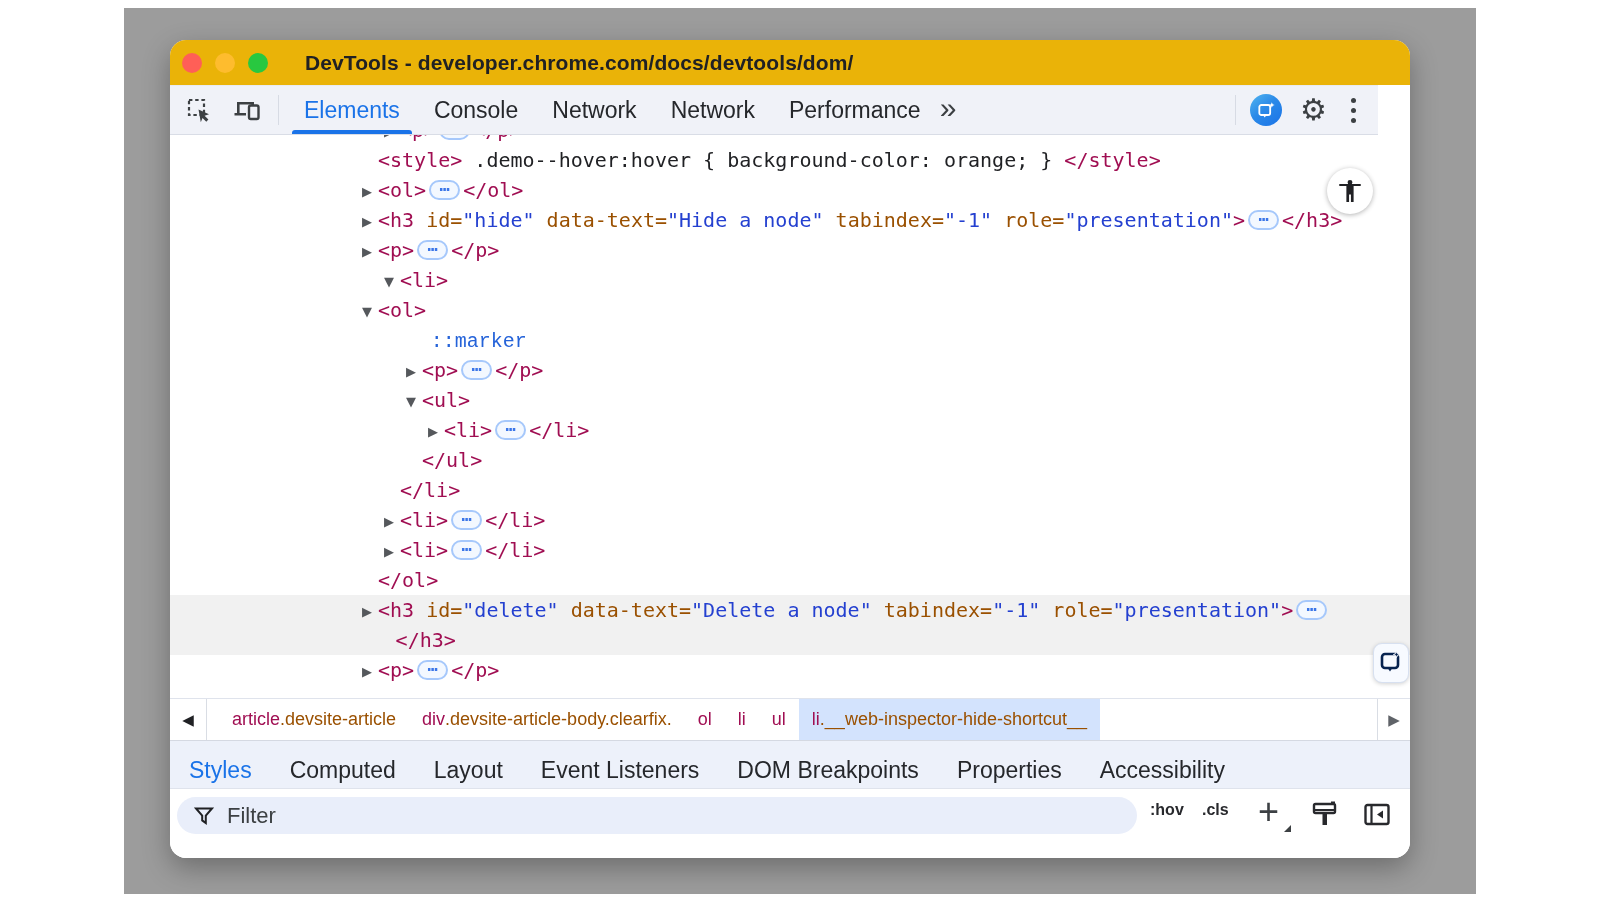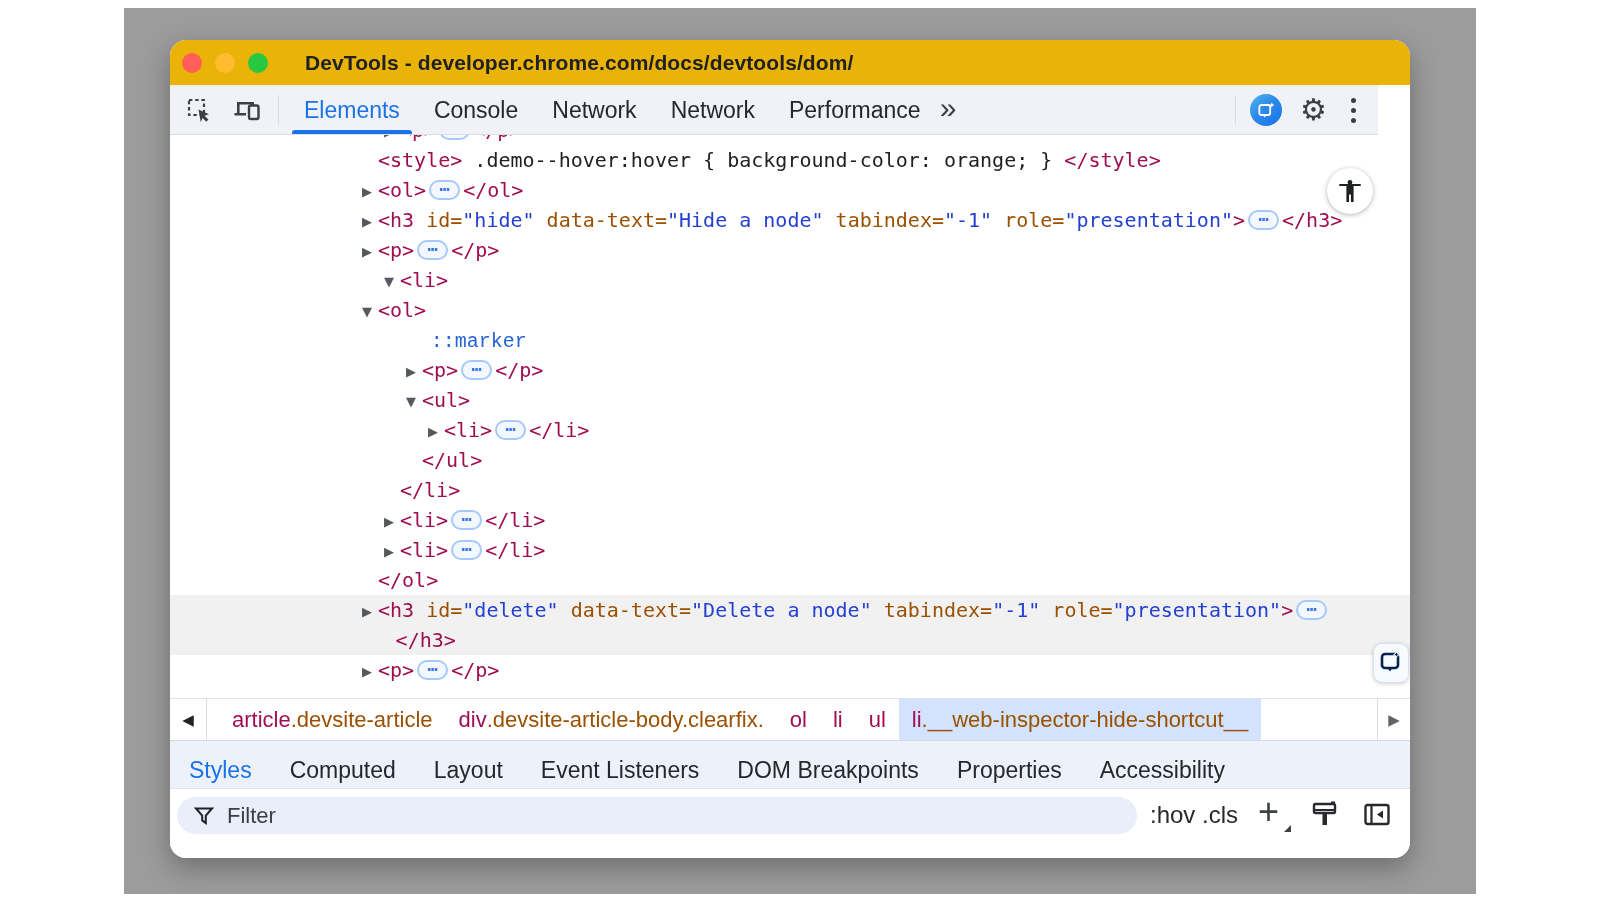--- a/index.html
+++ b/index.html
@@ -61,41 +61,41 @@
               border:1px solid #d7e0f0; box-shadow:0 1px 4px rgba(0,0,0,.18); display:flex; align-items:center; justify-content:center; }
 
   
   #crumbbar { position:absolute; left:0; top:658px; width:1240px; height:42px; background:#ffffff;
               border-top:1px solid #dfe3ec; display:flex; align-items:stretch; overflow:hidden; }
   .crumb-scroll { width:37px; display:flex; align-items:center; justify-content:center; background:#ffffff; flex:0 0 auto; }
   #crumb-left { border-right:1px solid #d9dde4; }
   #crumb-right { border-left:1px solid #d9dde4; position:absolute; right:0; top:0; bottom:0; width:33px; }
   #crumb-left .g { font-size:15px; color:#202124; }
   #crumb-right .g { font-size:15px; color:#5f6368; }
-  #crumbs { display:flex; align-items:stretch; margin-left:12px; font-size:22px; }
+  #crumbs { display:flex; align-items:stretch; margin-left:12px; font-size:18px; }
   .crumb { display:flex; align-items:center; padding:0 13px; white-space:nowrap; }
   .crumb.sel { background:#d3e3fd; }
   .ct { color:#a00e52; }
   .cc { color:#9a5000; }
 
   
   #ptabs { position:absolute; left:0; top:700px; width:1240px; height:60px; background:#edf1fa;
            border-top:1px solid #d5d9e2; display:flex; align-items:stretch; }
   .ptab { position:relative; display:flex; align-items:center; padding:0 19px; font-size:23px; color:#25272b; }
   .ptab.active { color:#1a73e8; }
   .ptab.active::after { content:""; position:absolute; left:6px; right:6px; bottom:0; height:4px; background:#1a73e8; border-radius:3px 3px 0 0; }
 
   
   #filterbar { position:absolute; left:0; top:748px; width:1240px; height:70px; background:#ffffff; border-top:1px solid #dfe3ec; }
   #filter-pill { position:absolute; left:7px; top:8px; width:960px; height:37px; border-radius:19px; background:#e9eefa;
                  display:flex; align-items:center; padding-left:16px; }
   #filter-input { border:none; outline:none; background:transparent; font-size:22px; color:#202124; margin-left:12px; width:860px;
                   font-family:"Liberation Sans", sans-serif; }
   #filter-input::placeholder { color:#3c4043; opacity:1; }
-  .fb-toggle { position:absolute; top:12px; font-size:24px; color:#28292d; }
+  .fb-toggle { position:absolute; top:12px; font-size:16px; color:#28292d;font-weight:bold; }
   #hov-toggle { left:980px; }
   #cls-toggle { left:1032px; }
   #plus-btn { position:absolute; left:1088px; top:2px; font-size:36px; font-weight:300; color:#3c4043; }
   #plus-corner { position:absolute; left:1114px; top:36px; width:0; height:0; border-left:7px solid transparent; border-bottom:7px solid #3c4043; }
   #brush-btn { position:absolute; left:1140px; top:11px; }
   #dock-btn { position:absolute; left:1192px; top:11px; }
 </style>
 </head>
 <body>
 

